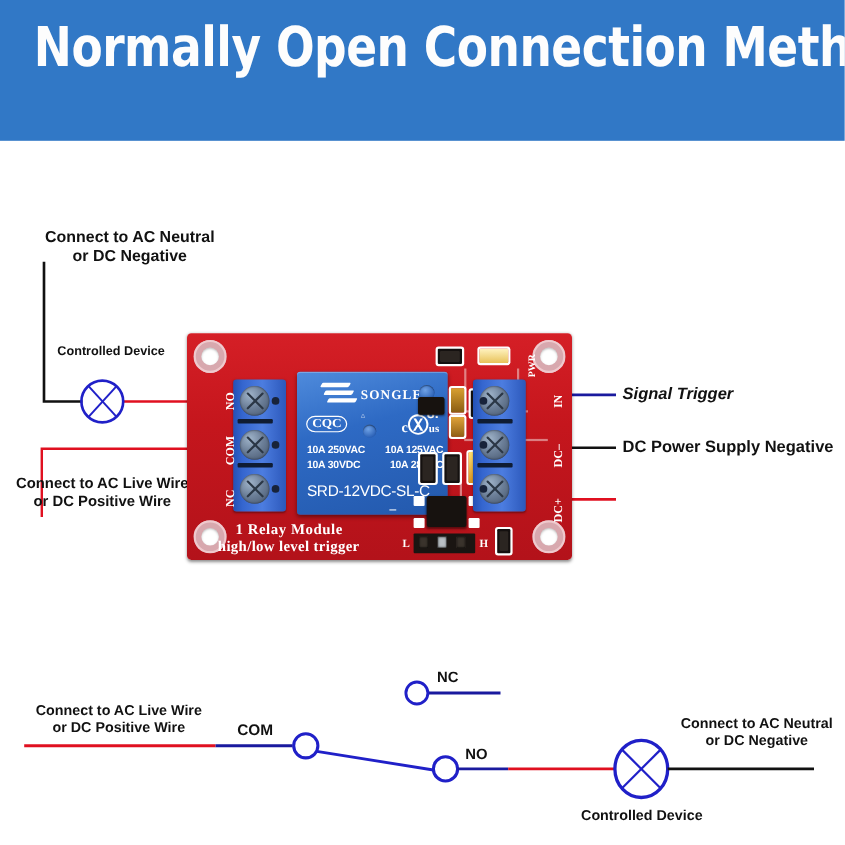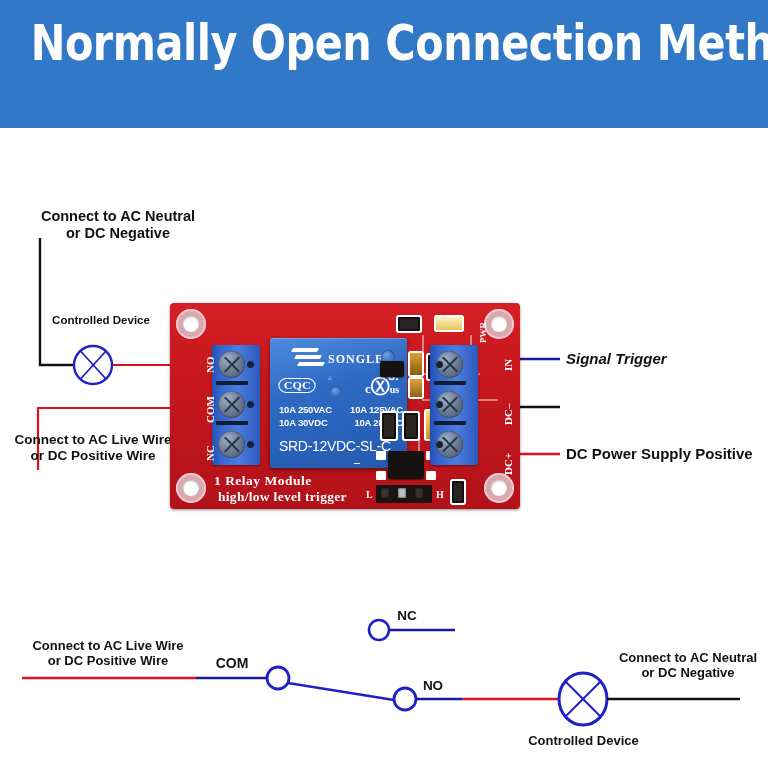--- a/index.html
+++ b/index.html
@@ -223,21 +223,21 @@
   </div>
 
   <div class="lbl c" style="left:38px;top:314px;width:126px;font-size:11.5px;">Controlled Device</div>
 
   <div class="lbl c" style="left:0px;top:432px;width:186px;font-size:13.5px;">
     <div>Connect to AC Live Wire</div>
     <div>or DC Positive Wire</div>
   </div>
 
   <div class="lbl l" style="left:566px;top:350px;font-size:15px;font-style:italic;">Signal Trigger</div>
-  <div class="lbl l" style="left:566px;top:445px;font-size:15px;">DC Power Supply Positive</div>
+  <div class="lbl l" style="left:566px;top:398px;font-size:15px;">DC Power Supply Negative</div>
 
   <div class="module">
 
     <div class="mount tl">
         <i></i>
       </div>
     <div class="mount tr">
         <i></i>
       </div>
     <div class="mount bl">
@@ -337,21 +337,21 @@
       <div class="tpin" style="top:16px;left:6px;right:auto;"></div>
       <div class="tpin" style="top:56px;left:6px;right:auto;"></div>
       <div class="tpin" style="top:96px;left:6px;right:auto;"></div>
     </div>
 
     <div class="silk vert" style="left:332px;top:68px;font-size:11px;">IN</div>
     <div class="silk vert" style="left:332px;top:122px;font-size:11px;">DC–</div>
     <div class="silk vert" style="left:332px;top:172px;font-size:11px;">DC+</div>
 
     <div class="silk" style="left:44px;top:170px;font-size:13.5px;letter-spacing:0.5px;">1 Relay   Module</div>
-    <div class="silk" style="left:48px;top:186px;font-size:13.5px;letter-spacing:0.3px;">high/low  level  trigger</div>
+    <div class="silk" style="left:28px;top:186px;font-size:13.5px;letter-spacing:0.3px;">high/low  level  trigger</div>
   </div>
 
   <svg class="overlay" viewBox="0 0 768 768" preserveAspectRatio="none">
 
     <line x1="390" y1="630" x2="455" y2="630" stroke="#1a1a9e" stroke-width="2.6"></line>
     <circle cx="379" cy="630" r="10" fill="#ffffff" stroke="#2020c8" stroke-width="2.6"></circle>
 
     <line x1="22" y1="678" x2="196" y2="678" stroke="#e01020" stroke-width="2.6"></line>
 
     <line x1="196" y1="678" x2="266" y2="678" stroke="#1a1a9e" stroke-width="2.6"></line>

